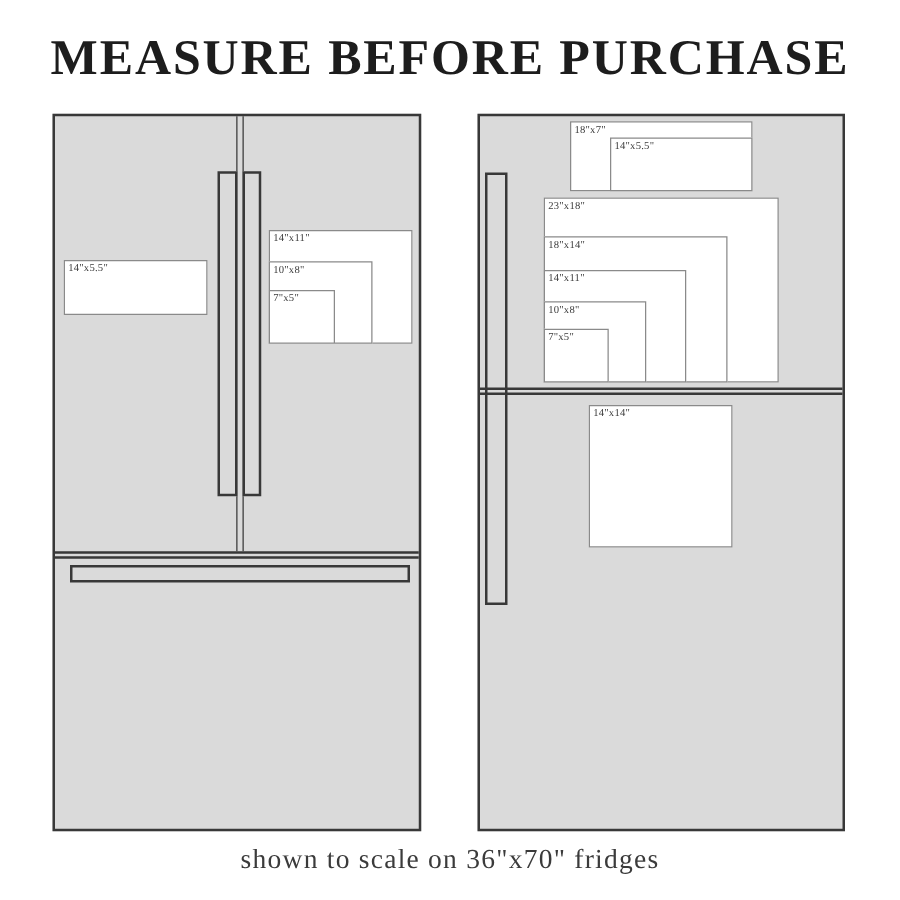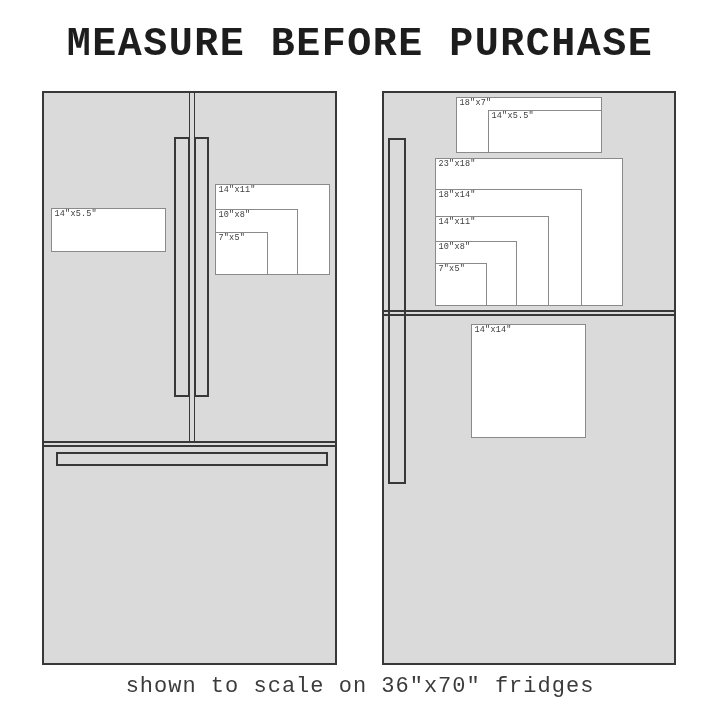--- a/index.html
+++ b/index.html
@@ -1,18 +1,18 @@
 <!DOCTYPE html>
 <html><head>
 <meta charset="utf-8">
 <style>
   html,body{margin:0;padding:0;background:#ffffff;}
   .stage{
     position:relative;width:720px;height:720px;background:#ffffff;
-    font-family:Liberation Mono, monospace;overflow:hidden;
+    font-family:Liberation Serif, serif;overflow:hidden;
   }
   .title{
     position:absolute;top:22px;left:0;width:720px;text-align:center;
     font-size:40px;font-weight:700;letter-spacing:1.5px;color:#1d1d1d;
   }
   .caption{
     position:absolute;top:674px;left:0;width:720px;text-align:center;
     font-size:22px;font-weight:300;letter-spacing:1px;color:#3b3b3b;
   }
   .fridge{

